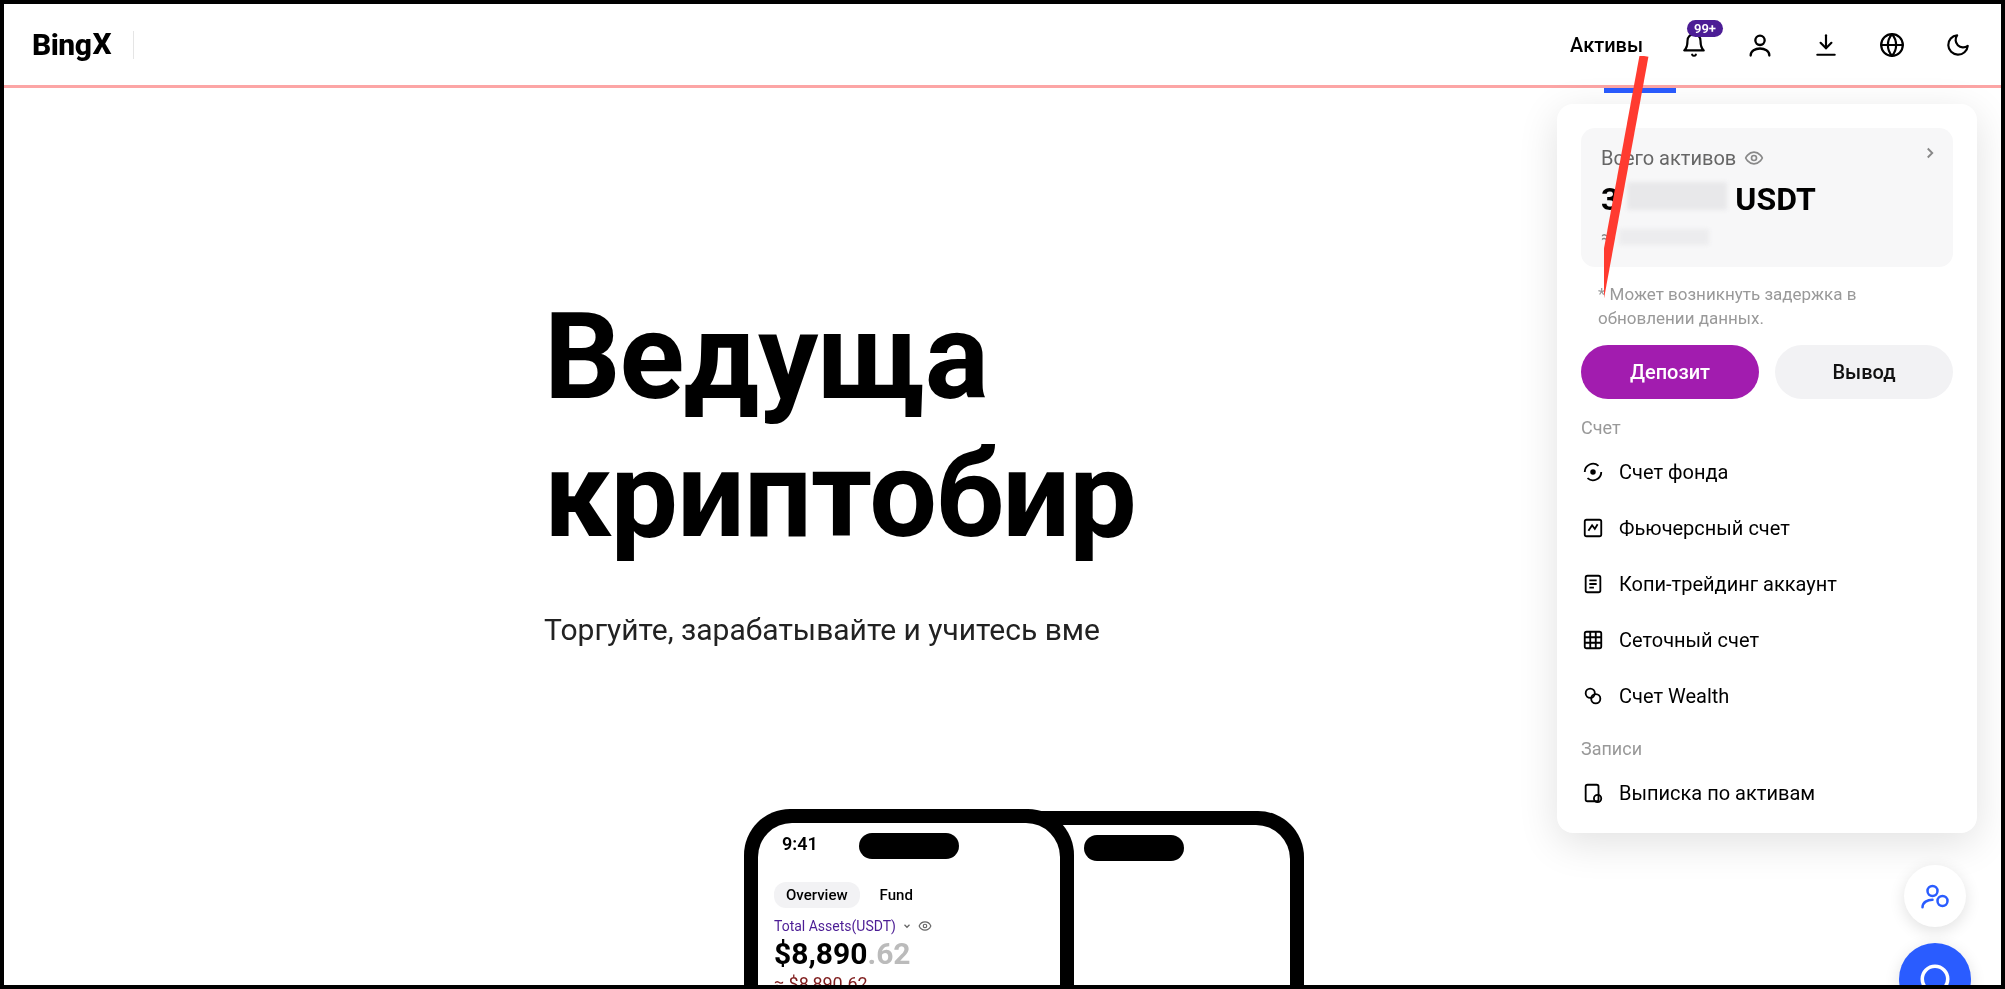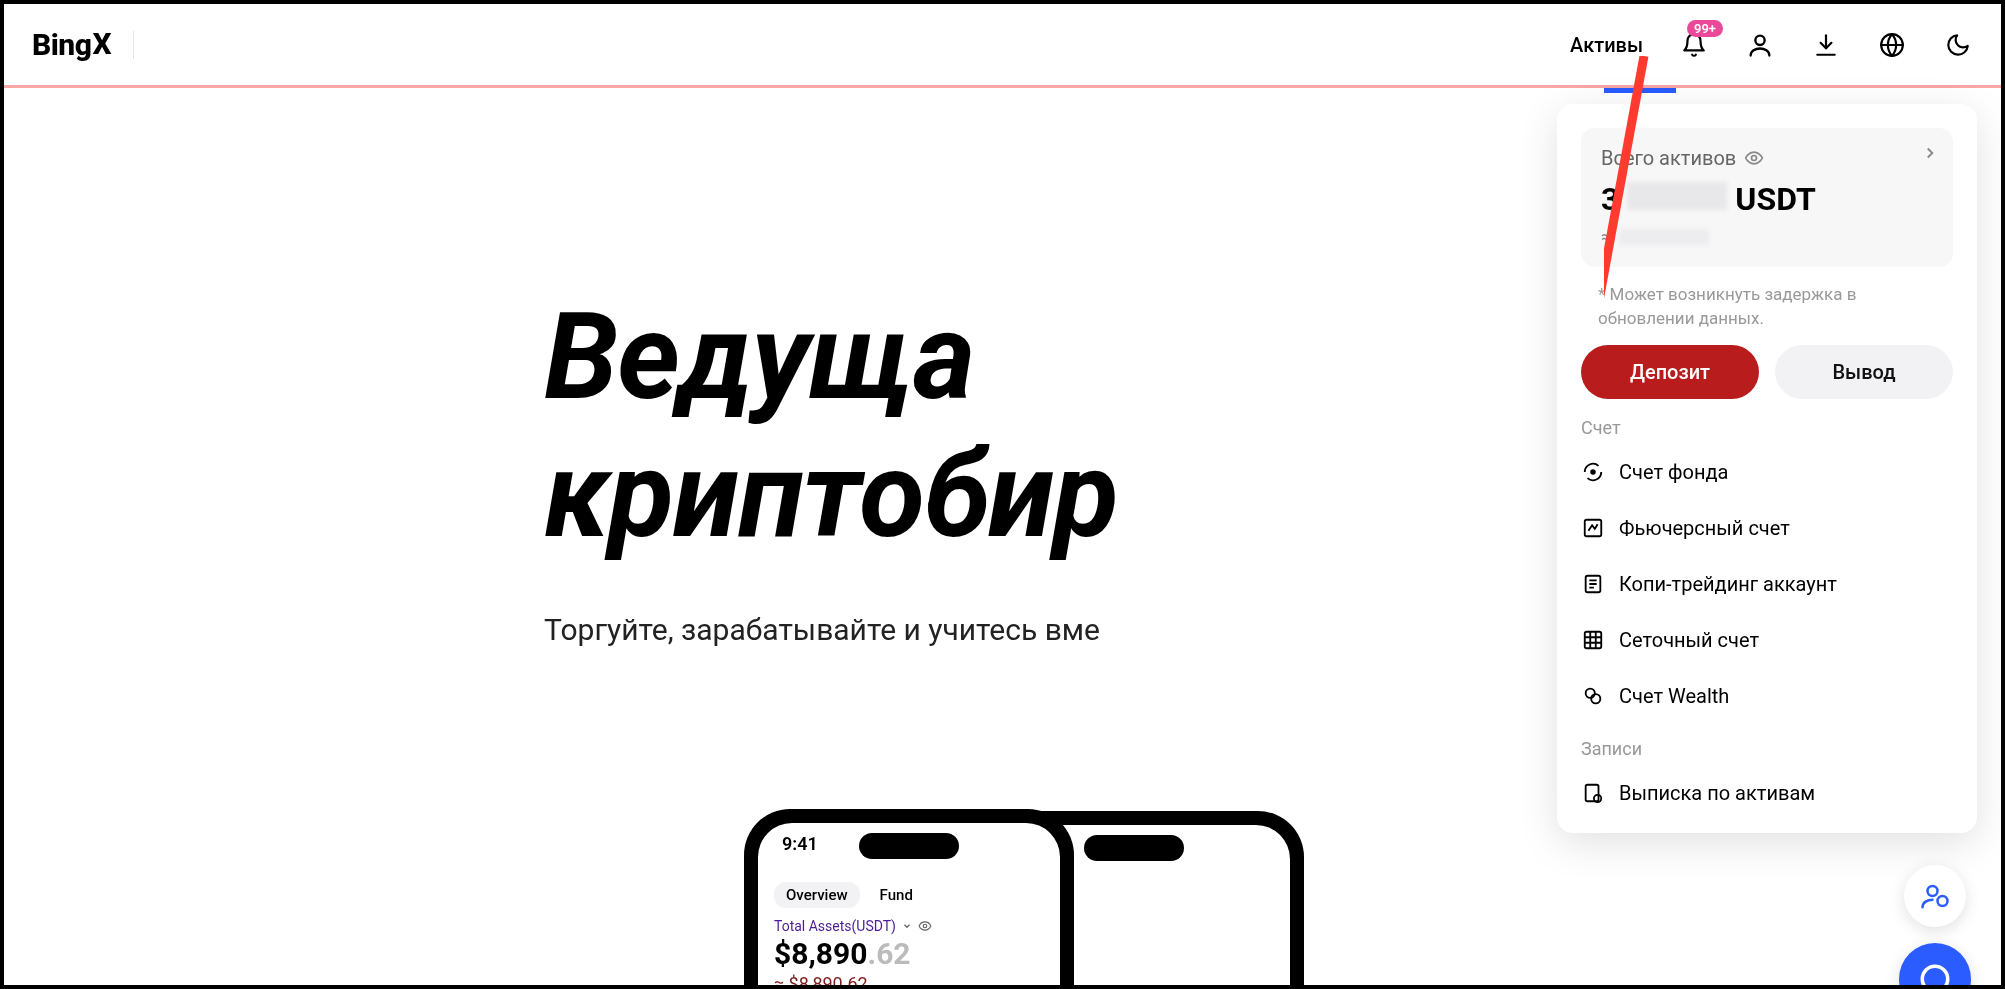--- a/index.html
+++ b/index.html
@@ -9,23 +9,23 @@
 .logo .x { display: inline-block; transform: translateY(-1px); margin-left: 1px; }
 .divider { width: 1px; height: 28px; background: #e5e5e5; margin: 0 22px; }
 .nav { display: flex; align-items: center; gap: 30px; }
 .nav-item { font-size: 20px; font-weight: 500; cursor: pointer; display: flex; align-items: center; gap: 4px; }
 .nav .more-dots { font-size: 22px; letter-spacing: 2px; padding: 0 4px; }
 .flame { font-size: 18px; }
 .topbar-right { margin-left: auto; display: flex; align-items: center; gap: 36px; }
 .active-assets { font-size: 20px; font-weight: 500; position: relative; }
 .active-underline { position: absolute; left: 1600px; top: 84px; width: 72px; height: 5px; background: #2a5cff; }
 .icon-btn { width: 30px; height: 30px; display: flex; align-items: center; justify-content: center; cursor: pointer; position: relative; }
-.badge { position: absolute; top: -10px; right: -14px; background: #ec4899; color: #fff; font-size: 13px; font-weight: 600; padding: 1px 7px; border-radius: 999px; }
+.badge { position: absolute; top: -10px; right: -14px; background: #4c1d95; color: #fff; font-size: 13px; font-weight: 600; padding: 1px 7px; border-radius: 999px; }
 .hero { padding: 200px 0 0 540px; position: relative; }
-.hero h1 { font-size: 120px; font-weight: 700; line-height: 1.15; letter-spacing: -1px; font-style: italic; }
+.hero h1 { font-size: 120px; font-weight: 700; line-height: 1.15; letter-spacing: -1px; }
 .hero .sub { margin-top: 48px; font-size: 30px; color: #222; }
 .phones { position: absolute; left: 740px; top: 805px; width: 560px; height: 200px; }
 .phone { position: absolute; background: #000; border-radius: 46px 46px 0 0; padding: 14px 14px 0 14px; }
 .phone1 { left: 0; top: 0; width: 330px; height: 300px; }
 .phone2 { left: 220px; top: 2px; width: 340px; height: 300px; }
 .phone-screen { background: #fff; border-radius: 34px 34px 0 0; width: 100%; height: 100%; padding: 10px 16px; position: relative; }
 .notch { position: absolute; left: 50%; top: 10px; transform: translateX(-50%); width: 100px; height: 26px; background: #000; border-radius: 16px; }
 .status-time { font-size: 18px; font-weight: 600; margin-left: 8px; }
 .tabs-row { display: flex; gap: 8px; margin-top: 28px; }
 .tab-pill { background: #f2f2f4; border-radius: 12px; padding: 4px 12px; font-size: 15px; font-weight: 500; }
@@ -37,21 +37,21 @@
 .asset-card { margin: 0 24px 16px 24px; background: #f7f7f8; border-radius: 14px; padding: 18px 20px 20px 20px; position: relative; }
 .asset-label { font-size: 20px; color: #666; display: flex; align-items: center; gap: 8px; }
 .asset-val { font-size: 32px; font-weight: 700; margin-top: 10px; display: flex; align-items: baseline; gap: 8px; }
 .blur-block { display: inline-block; width: 100px; height: 28px; background: #e8e8ea; filter: blur(2px); border-radius: 2px; }
 .asset-approx { margin-top: 8px; color: #888; font-size: 18px; display: flex; align-items: center; gap: 8px; }
 .blur-block-sm { display: inline-block; width: 90px; height: 16px; background: #ececee; filter: blur(2px); border-radius: 2px; }
 .chev { position: absolute; right: 14px; top: 16px; color: #888; }
 .note { margin: 0 24px 14px 41px; font-size: 17px; color: #999; line-height: 1.4; }
 .btn-row { display: flex; gap: 16px; margin: 0 24px 18px 24px; }
 .btn { flex: 1; height: 54px; border-radius: 999px; display: flex; align-items: center; justify-content: center; font-size: 20px; font-weight: 500; cursor: pointer; }
-.btn-primary { background: #b91c1c; color: #fff; }
+.btn-primary { background: #a21caf; color: #fff; }
 .btn-secondary { background: #f2f2f4; color: #111; }
 .section-label { margin: 14px 24px 6px 24px; font-size: 18px; color: #999; }
 .menu-item { display: flex; align-items: center; gap: 14px; padding: 16px 24px; font-size: 20px; cursor: pointer; }
 .menu-icon { width: 24px; height: 24px; display: flex; align-items: center; justify-content: center; }
 .arrow-svg { position: absolute; left: 1600px; top: 52px; pointer-events: none; }
 .fab-group { position: absolute; right: 30px; bottom: 10px; display: flex; flex-direction: column; gap: 16px; align-items: center; }
 .fab { width: 62px; height: 62px; border-radius: 50%; display: flex; align-items: center; justify-content: center; box-shadow: 0 4px 16px rgba(0,0,0,0.12); }
 .fab-user { background: #fff; }
 .fab-chat { background: #2a5cff; width: 72px; height: 72px; border-radius: 50% 50% 0 0 / 50% 50% 0 0; border-bottom-left-radius: 50%; border-bottom-right-radius: 50%; margin-bottom: -40px;}
 svg { display: block; }

